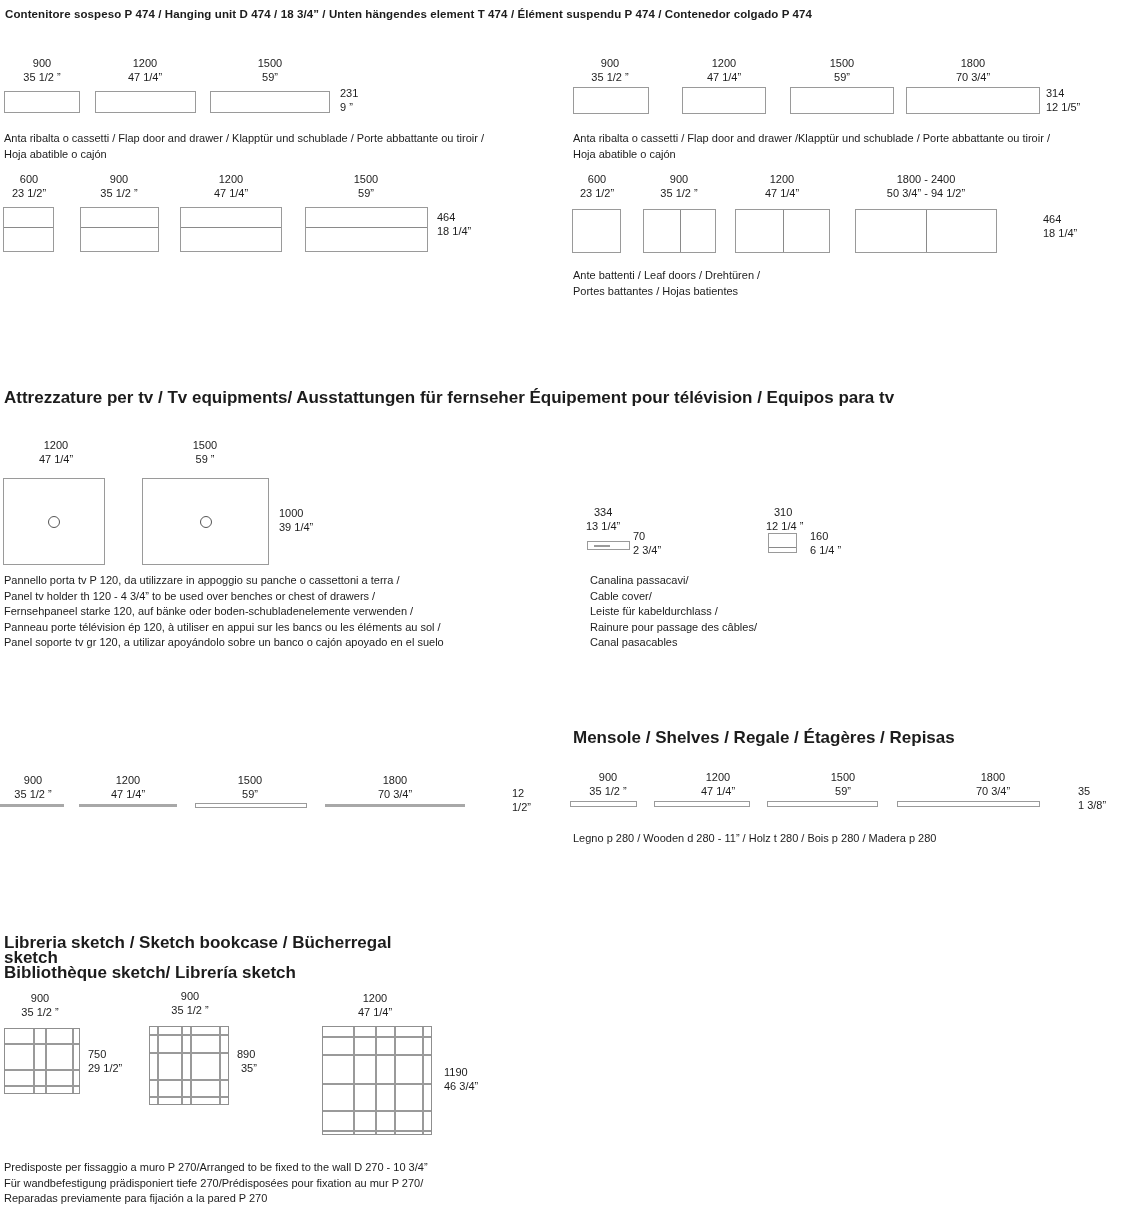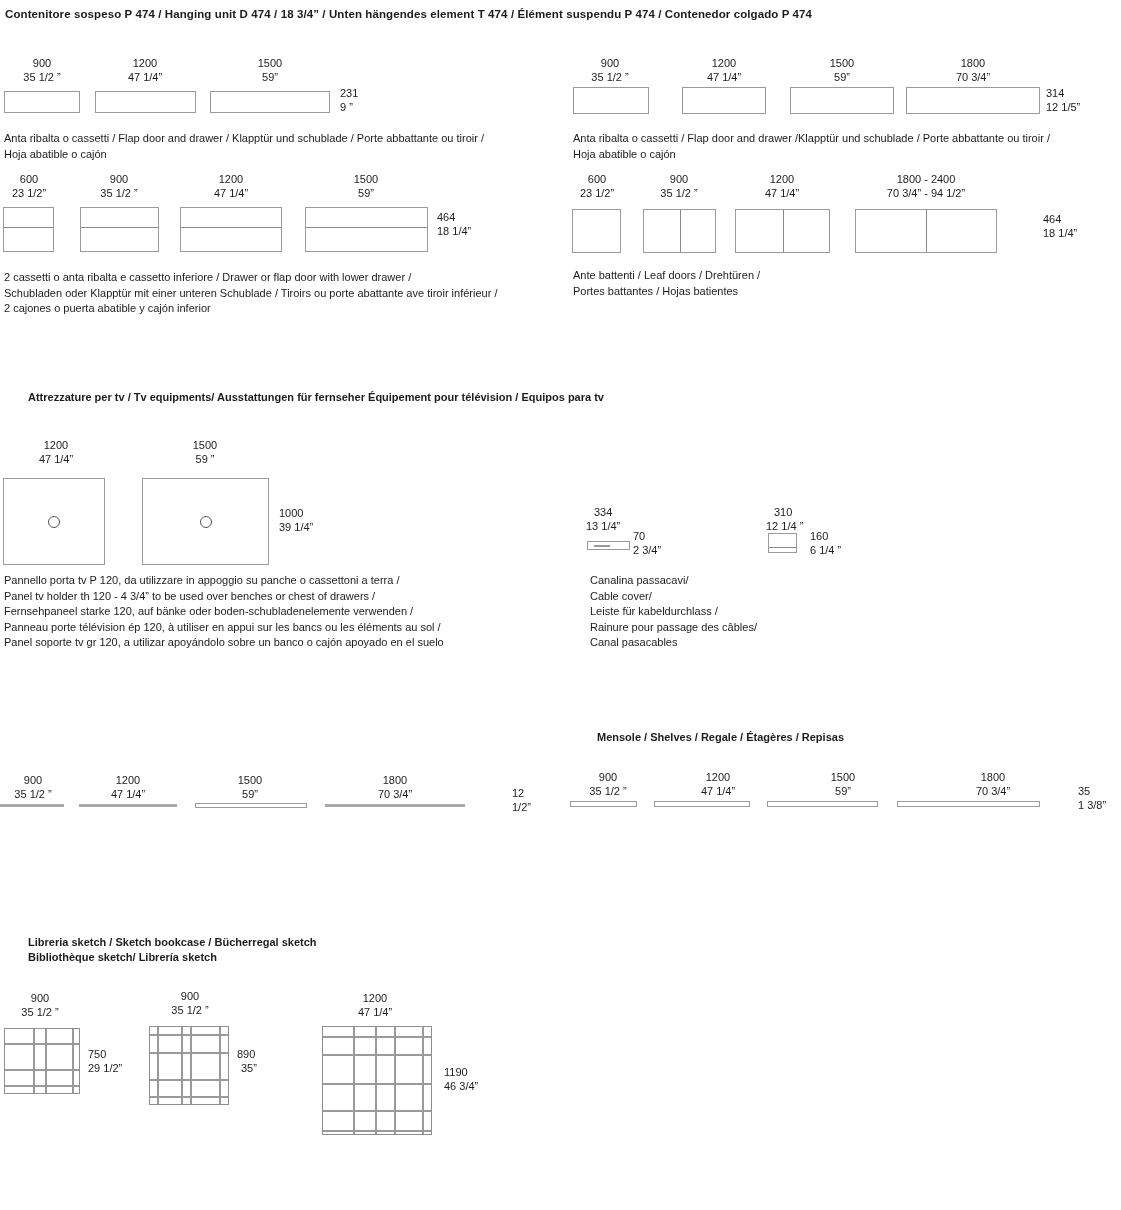--- a/index.html
+++ b/index.html
@@ -1,20 +1,20 @@
 <!DOCTYPE html>
 <html><head>
 <meta charset="utf-8">
 <style>
   html,body{margin:0;padding:0;background:#fff;}
   #page{position:relative;width:1121px;height:1210px;background:#fff;overflow:hidden;
         font-family:"Liberation Sans",sans-serif;color:#1c1c1c;}
   .abs{position:absolute;}
   .title{font-size:11.5px;font-weight:bold;letter-spacing:.1px;}
-  .hdr{font-size:11px;font-weight:bold;line-height:15px;white-space:pre-line;margin-left:24px;}
+  .hdr{font-size:17px;font-weight:bold;line-height:15px;white-space:pre-line;}
   .cap{font-size:11px;line-height:15.5px;white-space:pre-line;}
   .dim{font-size:11px;line-height:14px;text-align:center;}
   .dimL{font-size:11px;line-height:14px;text-align:left;}
   .box{border:1px solid #9a9a9a;background:#fff;box-sizing:border-box;}
   .hdiv{position:absolute;left:0;right:0;border-top:1px solid #8a8a8a;}
   .vdiv{position:absolute;top:0;bottom:0;left:50%;border-left:1px solid #8a8a8a;}
   .knob{position:absolute;left:50%;top:50%;width:10px;height:10px;margin:-6px 0 0 -6px;
         border:1px solid #555;border-radius:50%;background:#fff;}
   .shelf-solid{background:#a8a8a8;height:3px;}
   .shelf-hollow{border:1px solid #9a9a9a;background:#fff;box-sizing:border-box;}
@@ -104,39 +104,36 @@
   <div class="abs box" style="left:180px;top:207px;width:102px;height:45px">
     <div class="hdiv" style="top:45%"></div>
   </div>
   <div class="abs box" style="left:305px;top:207px;width:123px;height:45px">
     <div class="hdiv" style="top:45%"></div>
   </div>
   <div class="abs dimL" style="left:437px;top:210px">
     <div>464</div>
     <div>18 1/4”</div>
   </div>
-  <div class="abs cap" style="left:4px;top:270px;width:560px">2 cassetti o anta ribalta e cassetto inferiore / Drawer or flap door with lower drawer /
-Schubladen oder Klapptür mit einer unteren Schublade / Tiroirs ou porte abattante ave tiroir inférieur /
-2 cajones o puerta abatible y cajón inferior</div>
 
   <div class="abs dim" style="left:566px;top:172px;width:62px">
     <div>600</div>
     <div>23 1/2”</div>
   </div>
   <div class="abs dim" style="left:639px;top:172px;width:80px">
     <div>900</div>
     <div>35 1/2 ”</div>
   </div>
   <div class="abs dim" style="left:742px;top:172px;width:80px">
     <div>1200</div>
     <div>47 1/4”</div>
   </div>
   <div class="abs dim" style="left:856px;top:172px;width:140px">
     <div>1800 - 2400</div>
-    <div>70 3/4” - 94 1/2”</div>
+    <div>50 3/4” - 94 1/2”</div>
   </div>
   <div class="abs box" style="left:572px;top:209px;width:49px;height:44px"></div>
   <div class="abs box" style="left:643px;top:209px;width:73px;height:44px">
     <div class="vdiv"></div>
   </div>
   <div class="abs box" style="left:735px;top:209px;width:95px;height:44px">
     <div class="vdiv"></div>
   </div>
   <div class="abs box" style="left:855px;top:209px;width:142px;height:44px">
     <div class="vdiv"></div>
@@ -248,20 +245,21 @@
     <div>70 3/4”</div>
   </div>
   <div class="abs shelf-hollow" style="left:570px;top:801px;width:67px;height:6px"></div>
   <div class="abs shelf-hollow" style="left:654px;top:801px;width:96px;height:6px"></div>
   <div class="abs shelf-hollow" style="left:767px;top:801px;width:111px;height:6px"></div>
   <div class="abs shelf-hollow" style="left:897px;top:801px;width:143px;height:6px"></div>
   <div class="abs dimL" style="left:1078px;top:784px">
     <div>35</div>
     <div>1 3/8”</div>
   </div>
+  <div class="abs cap" style="left:573px;top:831px;width:520px">Legno p 280 /  Wooden d 280 - 11” / Holz t 280 / Bois p 280 / Madera p 280</div>
 
   <div class="abs hdr" style="left:4px;top:935px;width:420px">Libreria sketch / Sketch bookcase / Bücherregal sketch
 Bibliothèque sketch/ Librería sketch</div>
 
   <div class="abs dim" style="left:5px;top:991px;width:70px">
     <div>900</div>
     <div>35 1/2 ”</div>
   </div>
   <div class="abs dim" style="left:155px;top:989px;width:70px">
     <div>900</div>
@@ -309,14 +307,17 @@
     <div class="h" style="top:25%"></div>
     <div class="h" style="top:52%"></div>
     <div class="h" style="top:78%"></div>
     <div class="h" style="top:96%"></div>
   </div>
   <div class="abs dimL" style="left:444px;top:1065px">
     <div>1190</div>
     <div>46 3/4”</div>
   </div>
 
+  <div class="abs cap" style="left:4px;top:1160px;width:560px">Predisposte per fissaggio a muro P 270/Arranged to be fixed to the wall D 270 - 10 3/4”
+Für wandbefestigung prädisponiert tiefe 270/Prédisposées pour fixation au mur P 270/
+Reparadas previamente para fijación a la pared P 270</div>
 
 </div>
 
 </body></html>

